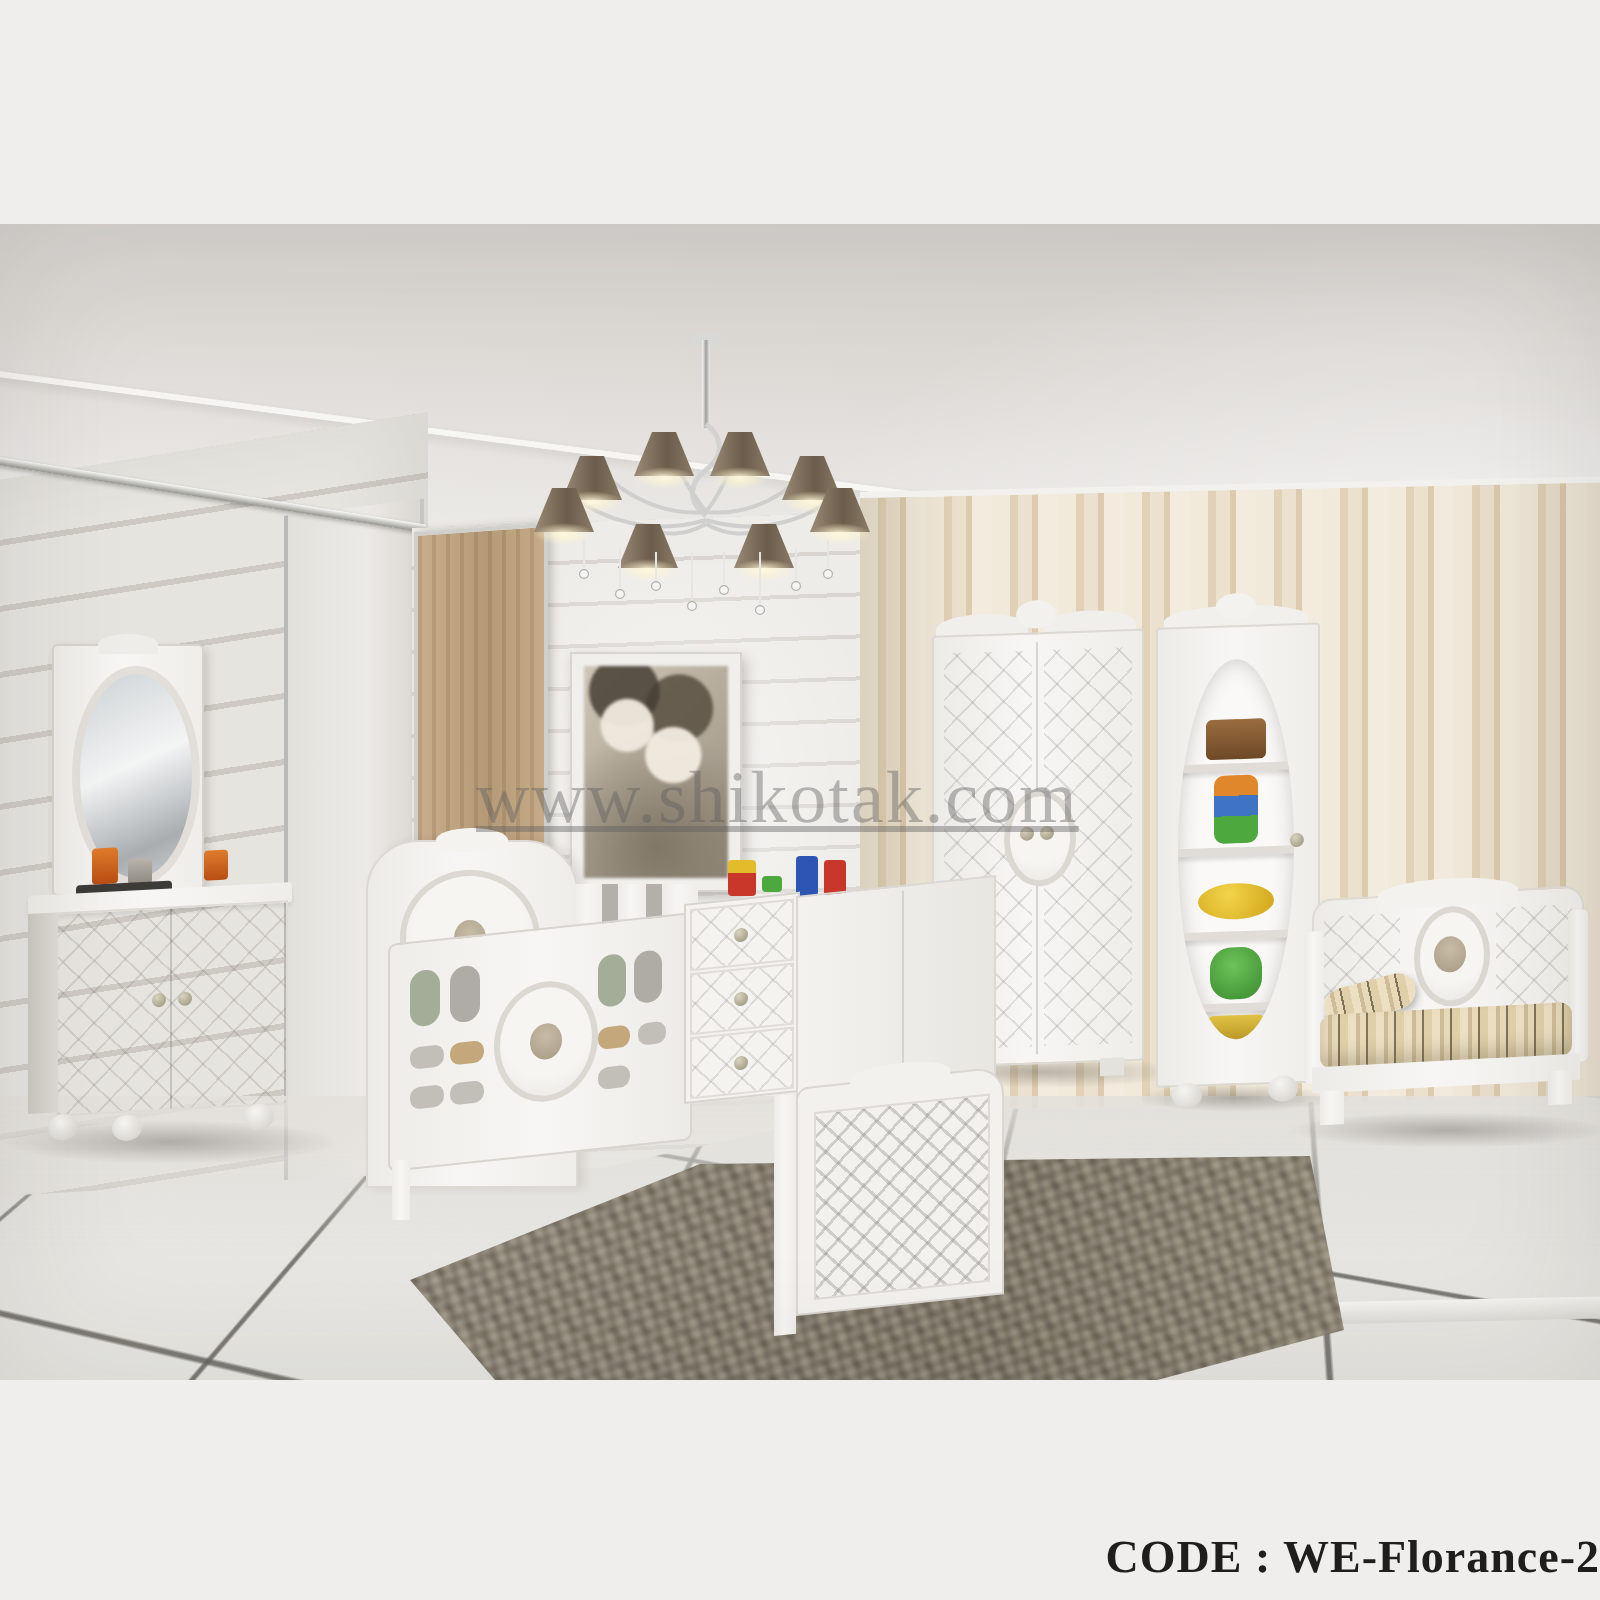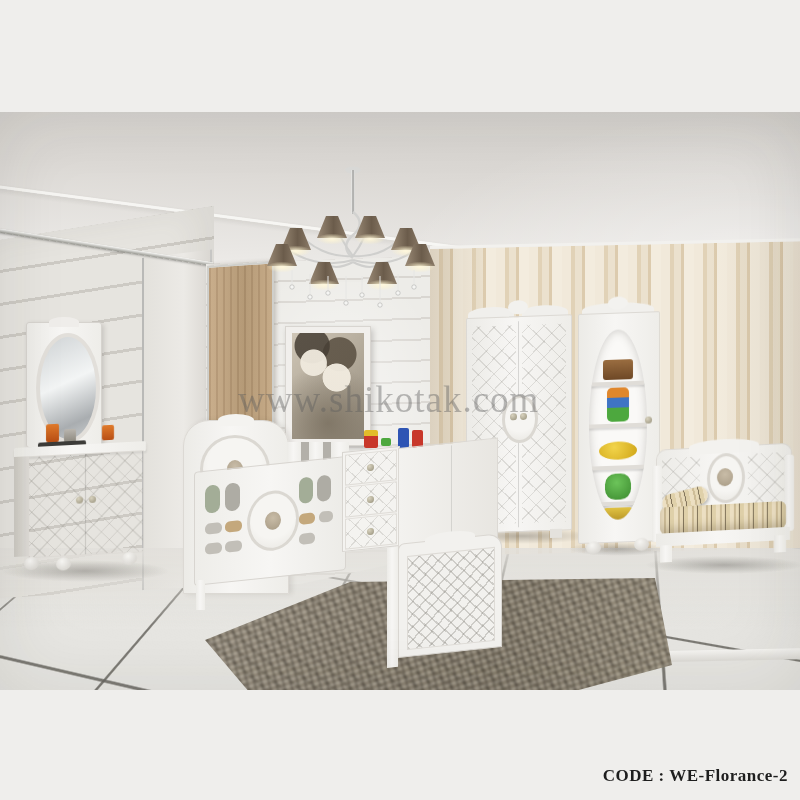--- a/index.html
+++ b/index.html
@@ -80,22 +80,22 @@
       radial-gradient(circle at 30% 28%,rgba(240,234,222,.95) 0 14%,rgba(0,0,0,0) 15%),
       radial-gradient(circle at 62% 42%,rgba(242,236,224,.95) 0 18%,rgba(0,0,0,0) 19%),
       radial-gradient(circle at 28% 12%,rgba(70,62,52,.85) 0 16%,rgba(0,0,0,0) 17%),
       radial-gradient(circle at 66% 20%,rgba(88,78,64,.85) 0 17%,rgba(0,0,0,0) 18%),
       radial-gradient(circle at 50% 85%,rgba(120,110,94,.8),rgba(0,0,0,0) 60%),
       linear-gradient(135deg,#cfc6b6,#948b7c);filter:blur(.7px);}
   
   .stripes{background:repeating-linear-gradient(90deg,#ecdfc2 0 4px,#cdbc97 4px 6px,#e8dab8 6px 9px,#80735a 9px 10px,#dfd0a9 10px 14px);}
   
   .watermark{left:238px;top:266px;font-size:37px;letter-spacing:1px;color:rgba(92,92,92,.42);
-    font-family:"Liberation Serif",serif;white-space:nowrap;}
-  .code{position:absolute;right:12px;top:766px;font-size:17px;font-weight:bold;color:#1e1e1e;
+    font-family:"Liberation Serif",serif;white-space:nowrap;text-decoration:underline;}
+  .code{position:absolute;right:0;top:766px;font-size:23px;font-weight:bold;color:#1e1e1e;
     font-family:"Liberation Serif",serif;letter-spacing:.5px;}
 </style>
 </head>
 <body>
 
 <div class="canvas">
 
   <div class="photo">
 
     <div class="abs ceiling"></div>

